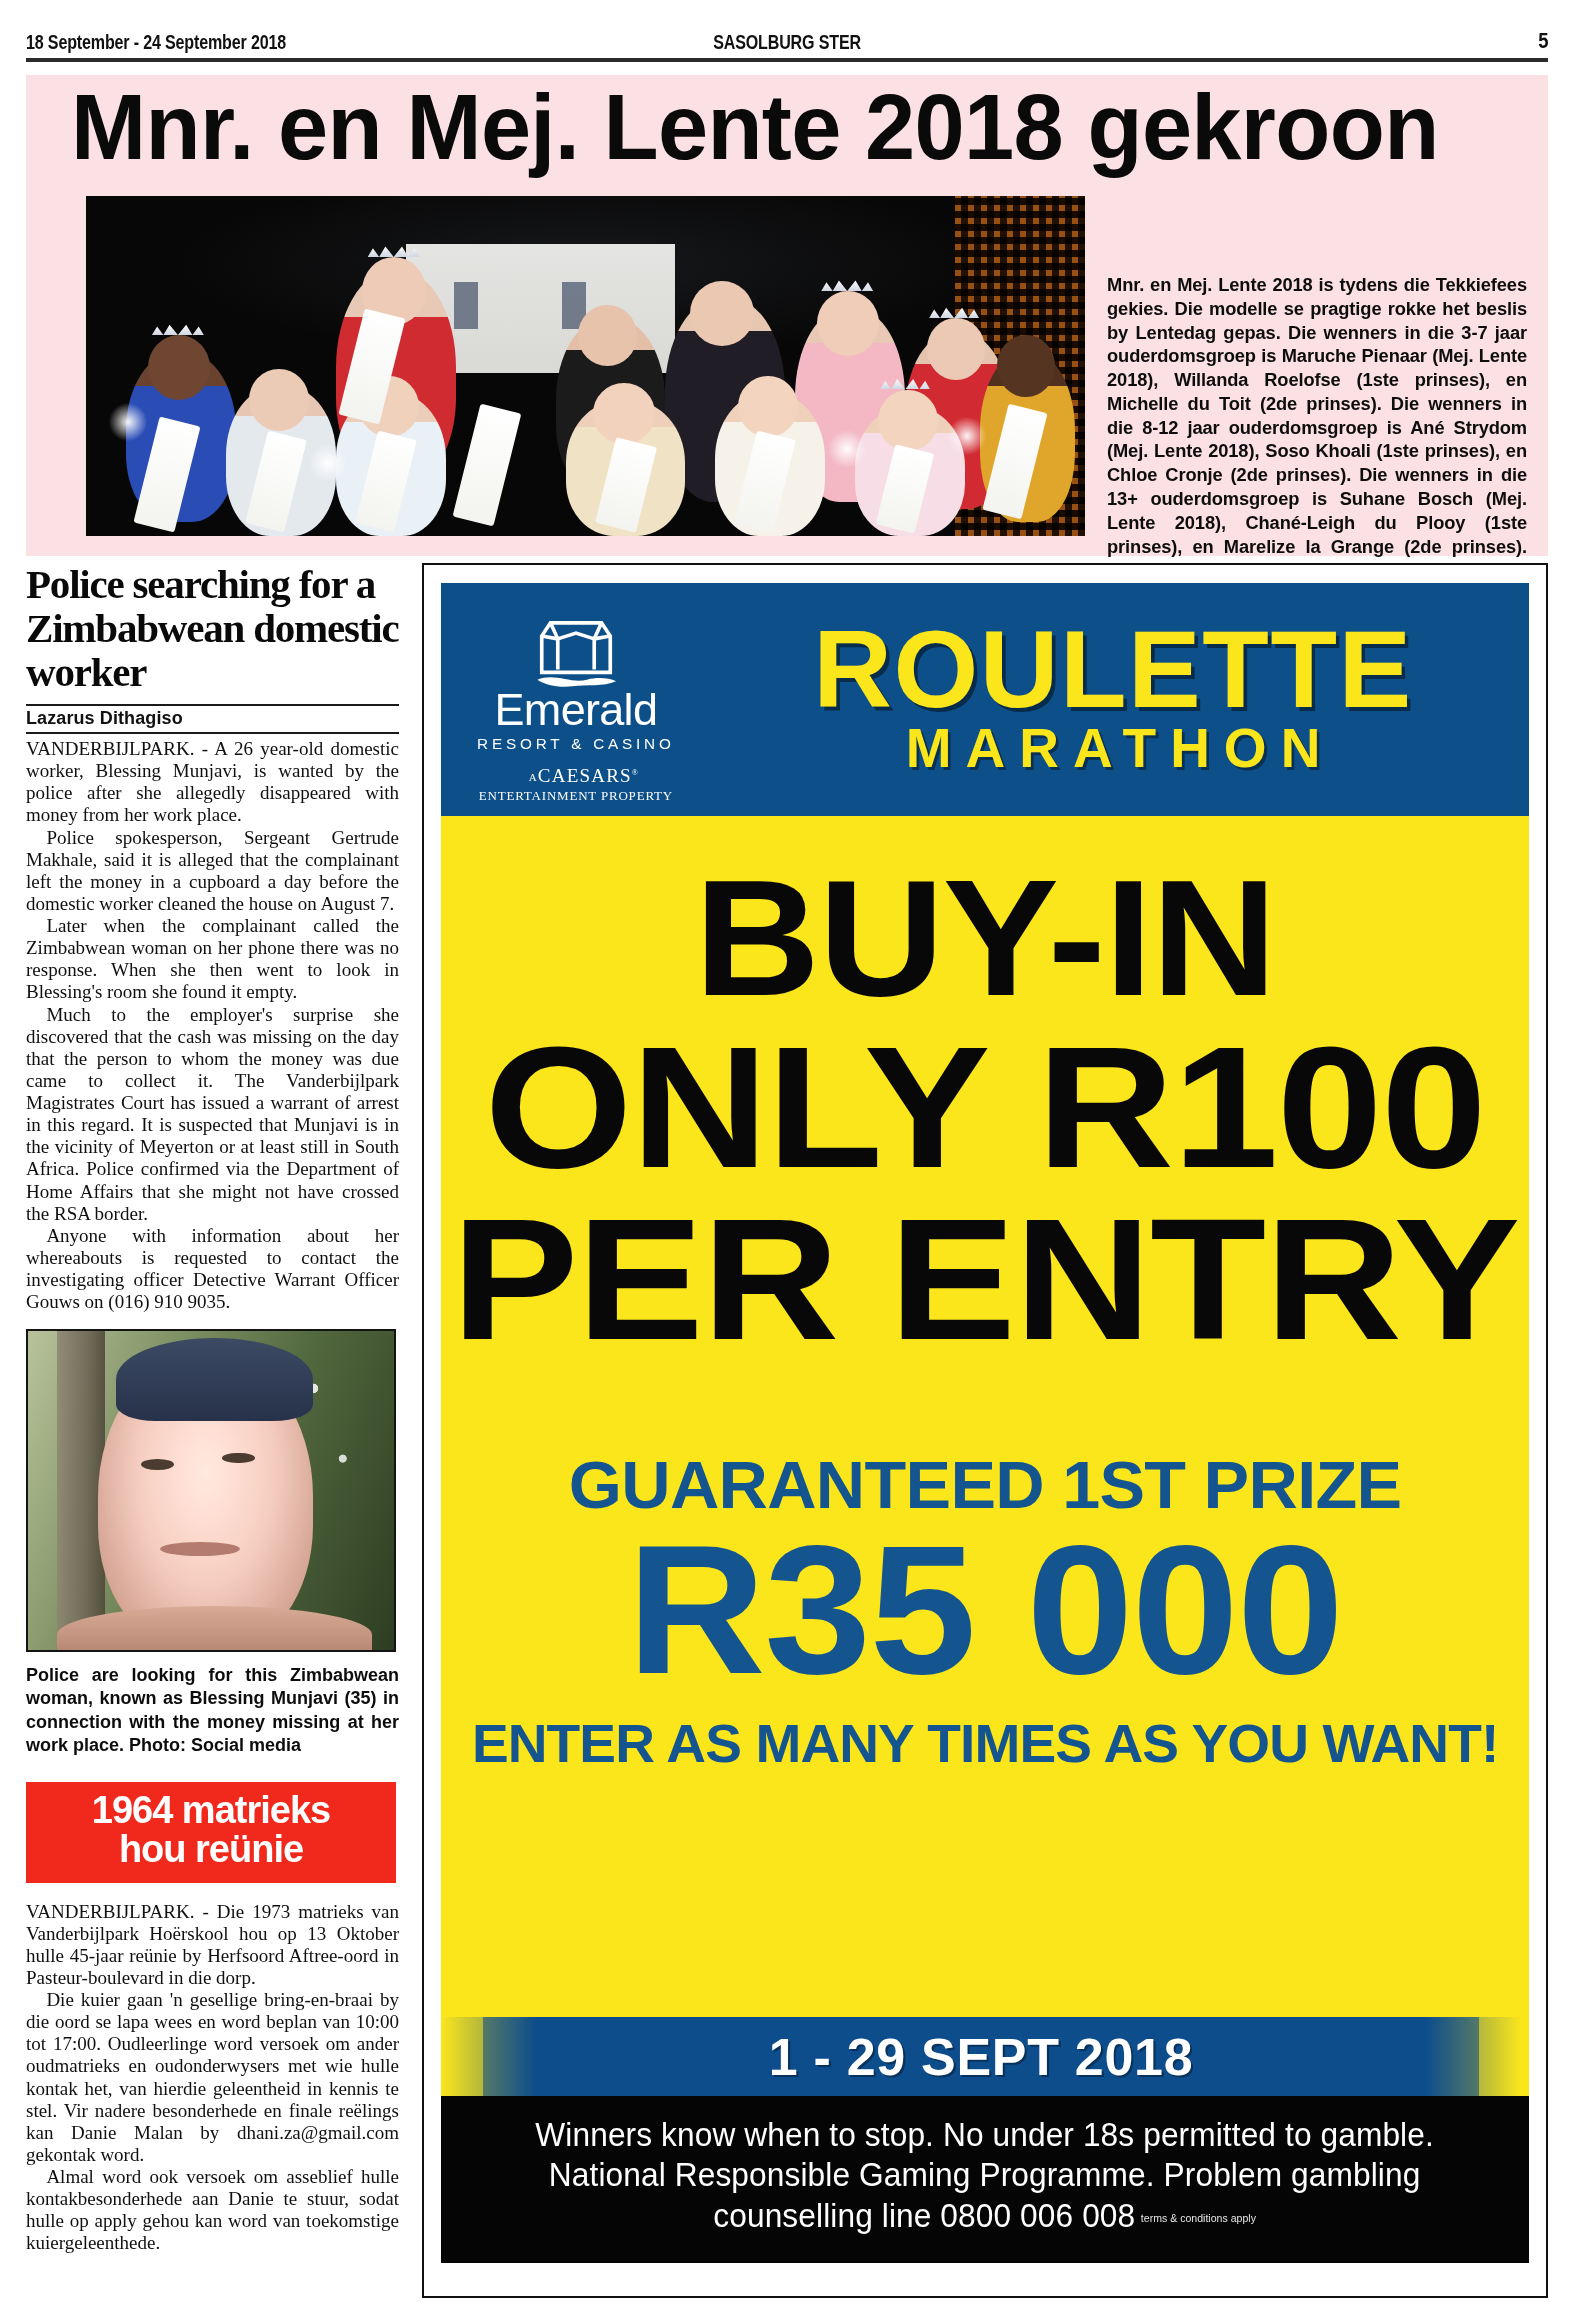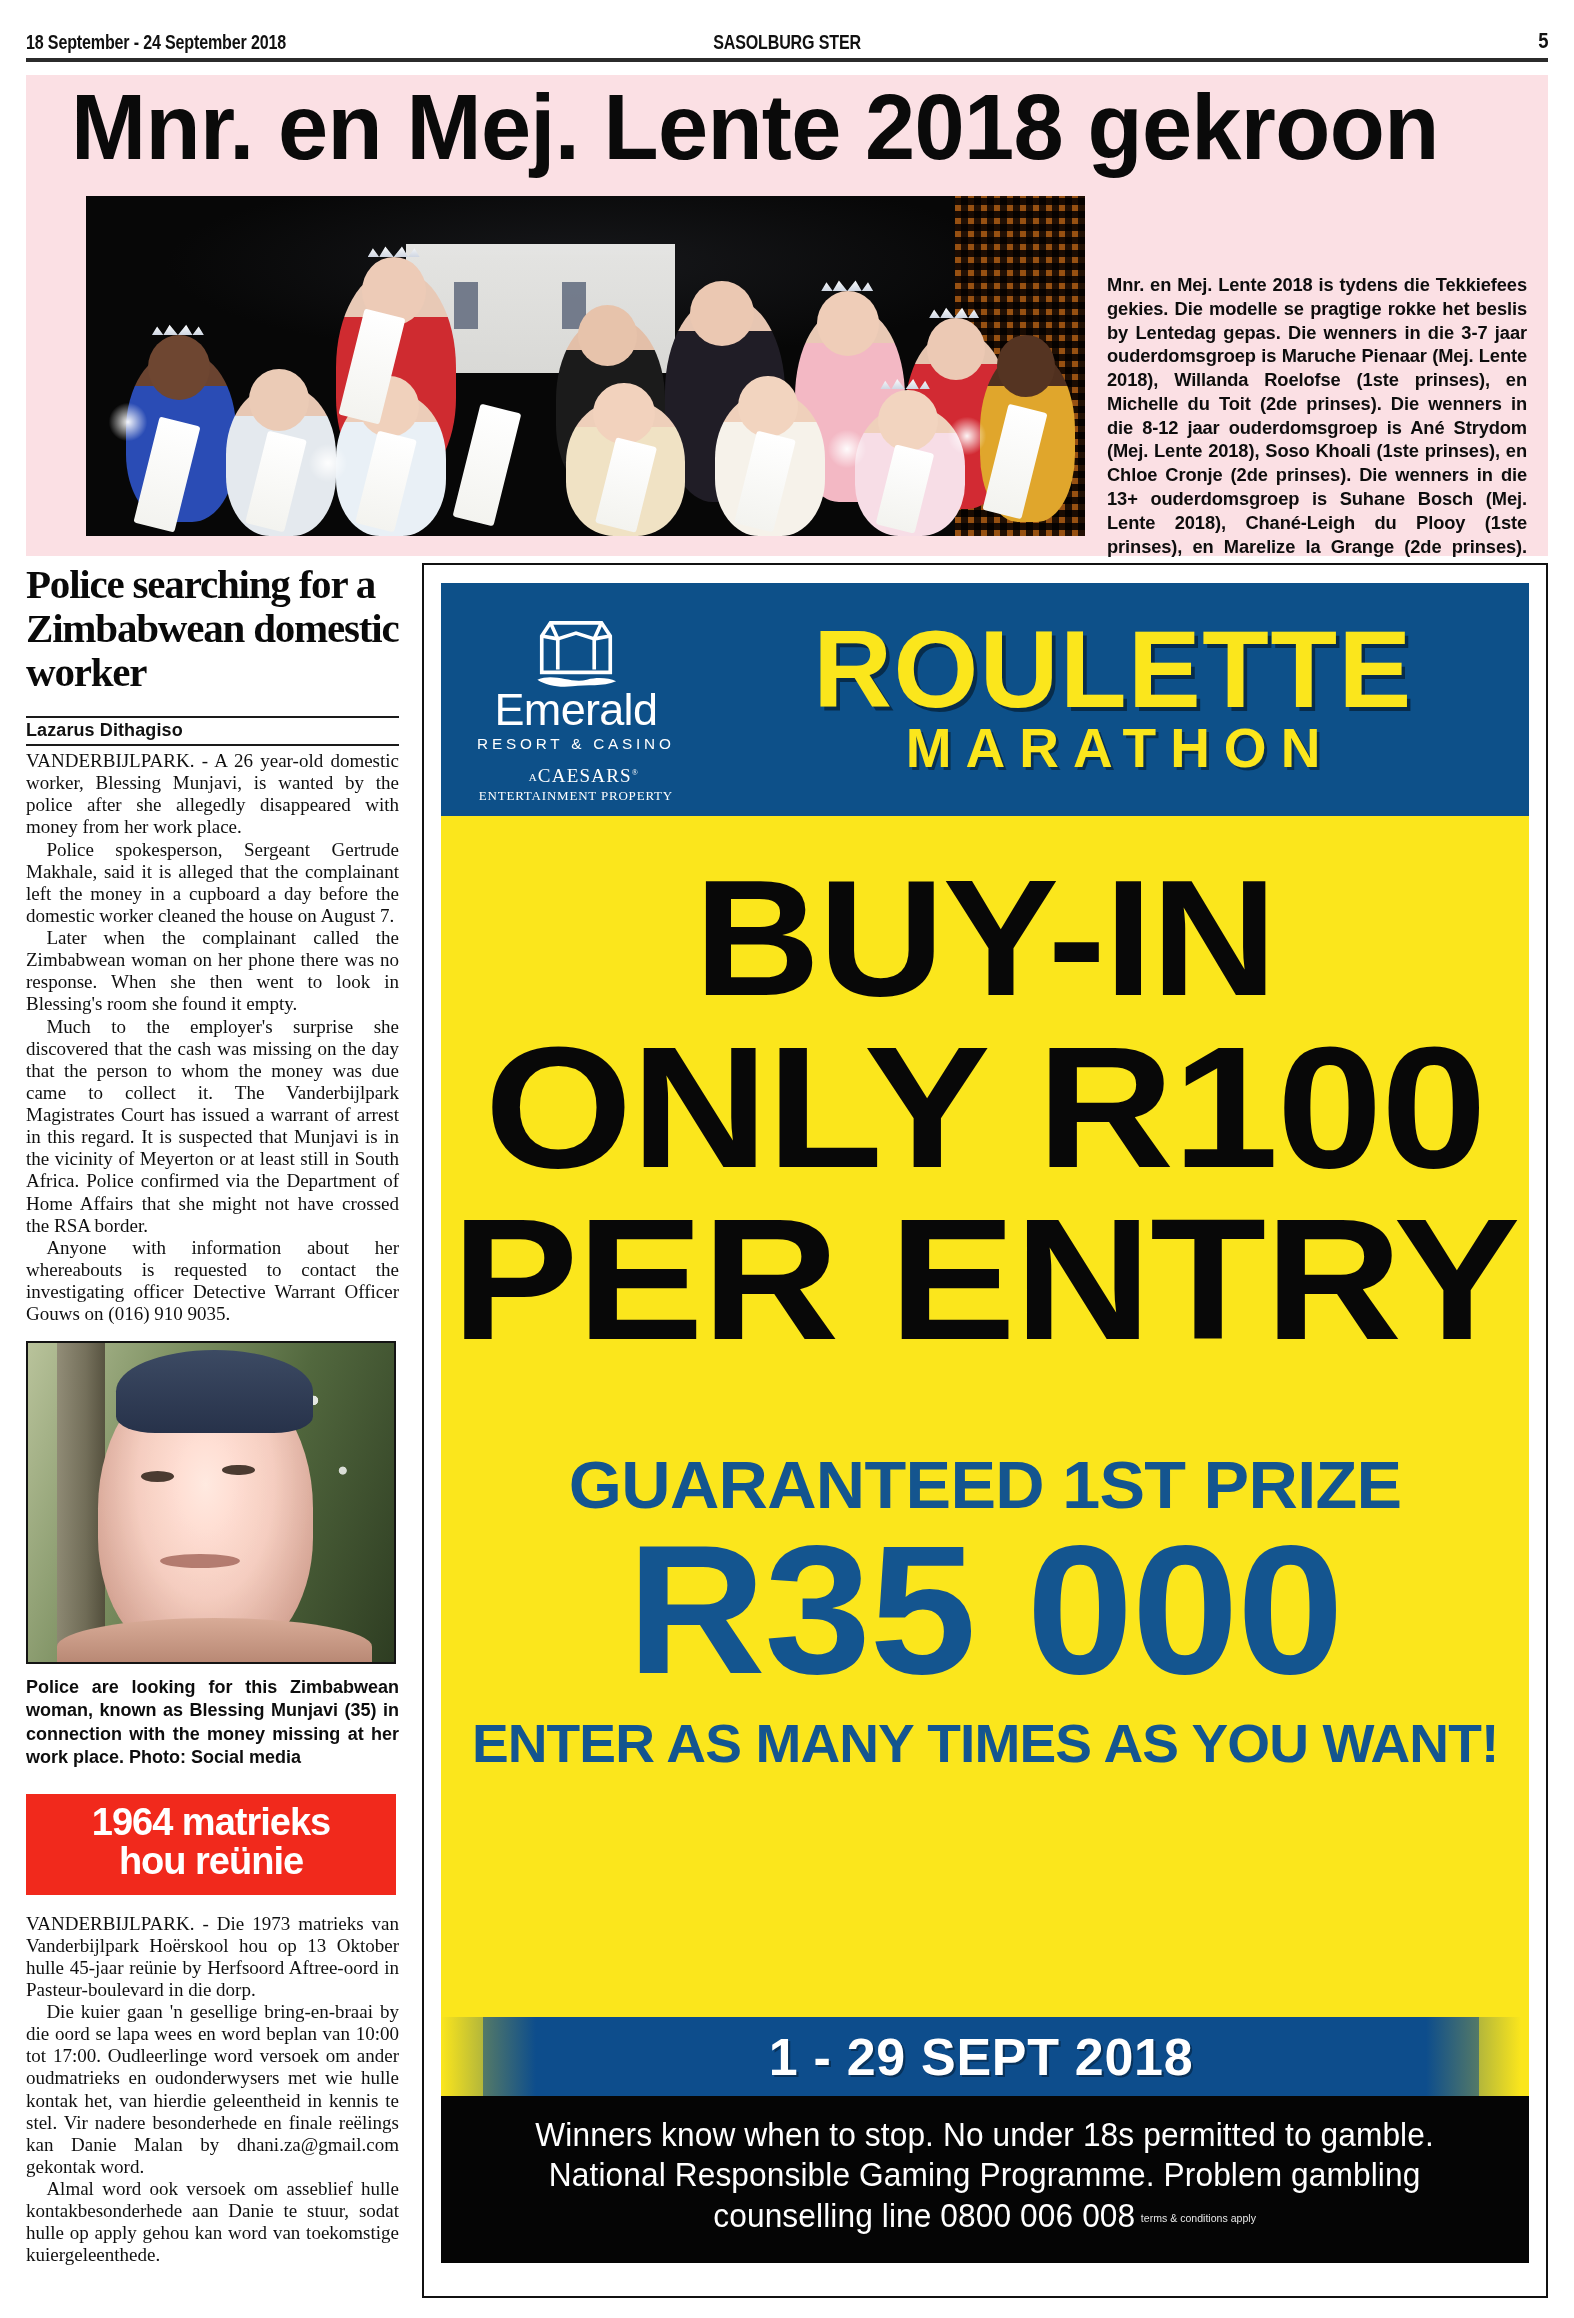--- a/index.html
+++ b/index.html
@@ -176,21 +176,21 @@
     font-weight: bold;
     font-size: 41px;
     line-height: 1.07;
     letter-spacing: -1.2px;
     color: #0a0a0a;
     margin: 0 0 7.3px 0;
   }
   .byline-wrap {
     border-top: 2.2px solid #1a1a1a;
     border-bottom: 2.2px solid #1a1a1a;
-    margin-top: 21px;
+    margin-top: 9px;
     padding: 2.2px 0 2.9px 0;
   }
   .byline {
     font-family: "Liberation Sans Narrow", "Liberation Sans", sans-serif;
     font-weight: bold;
     font-size: 18px;
     color: #111;
     letter-spacing: 0.1px;
   }
   .body-text {

